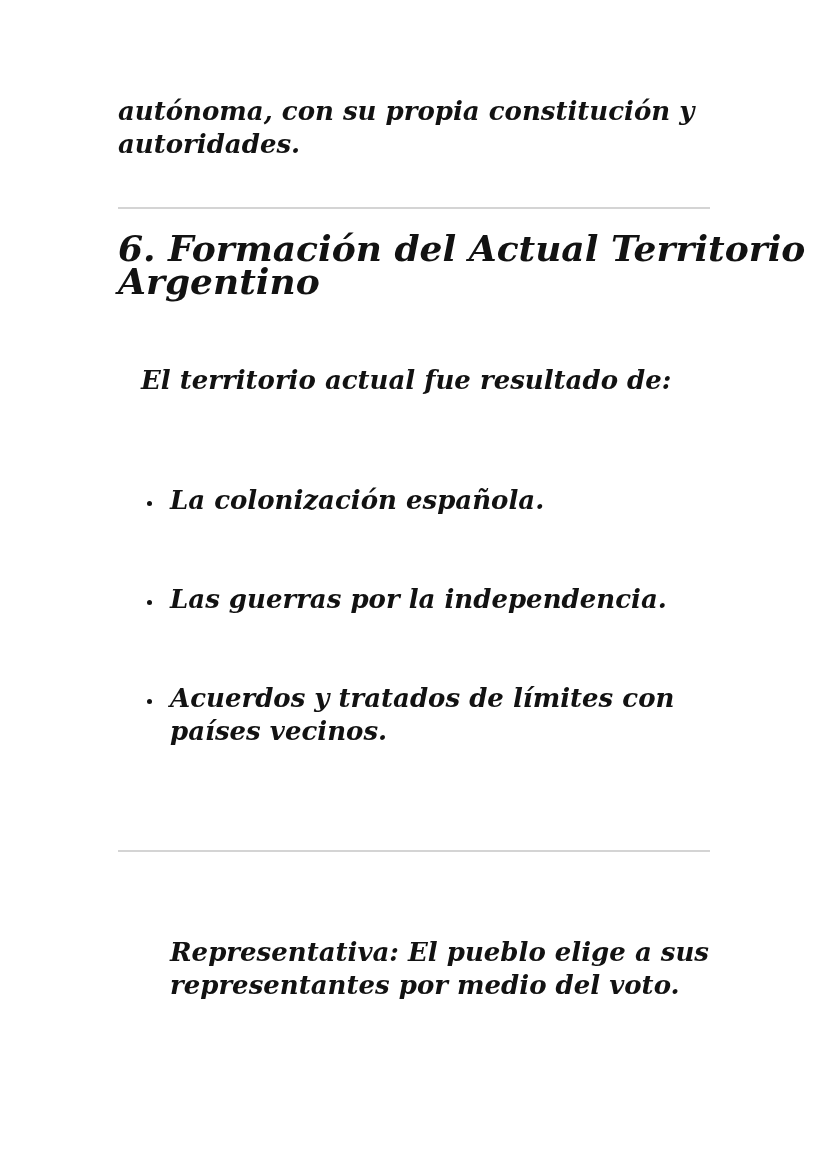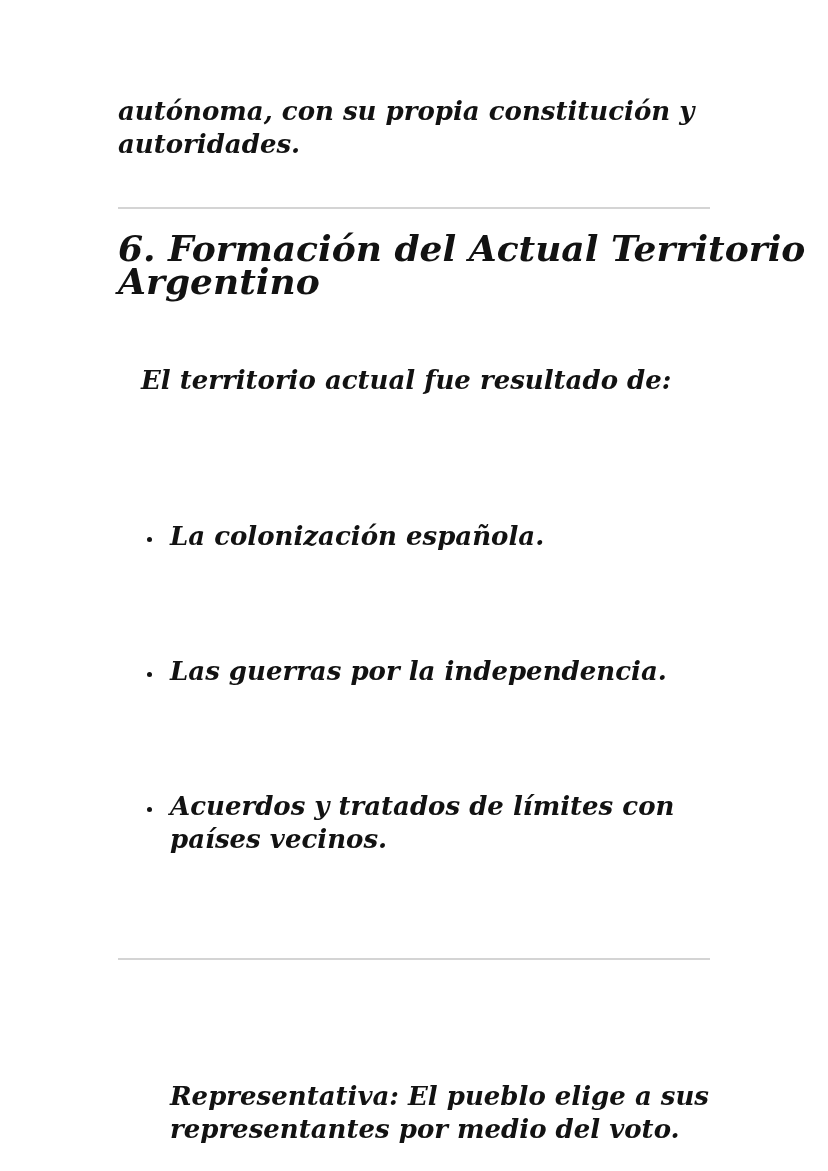--- a/index.html
+++ b/index.html
@@ -49,21 +49,20 @@
   .bullet-list {
     list-style: none;
     padding: 0 0 0 52px;
     font-size: 26px;
     line-height: 33px;
   }
   .bullet-list-1 { margin-top: 21px; }
   .bullet-list-2 { margin-top: 18px; }
   .bullet-item {
     position: relative;
-    margin-top: 36px;
   }
   .bullet-dot {
     position: absolute;
     left: -23px;
     top: 17px;
     width: 5px;
     height: 5px;
     border-radius: 50%;
     background: var(--text-color, #121212);
   }

